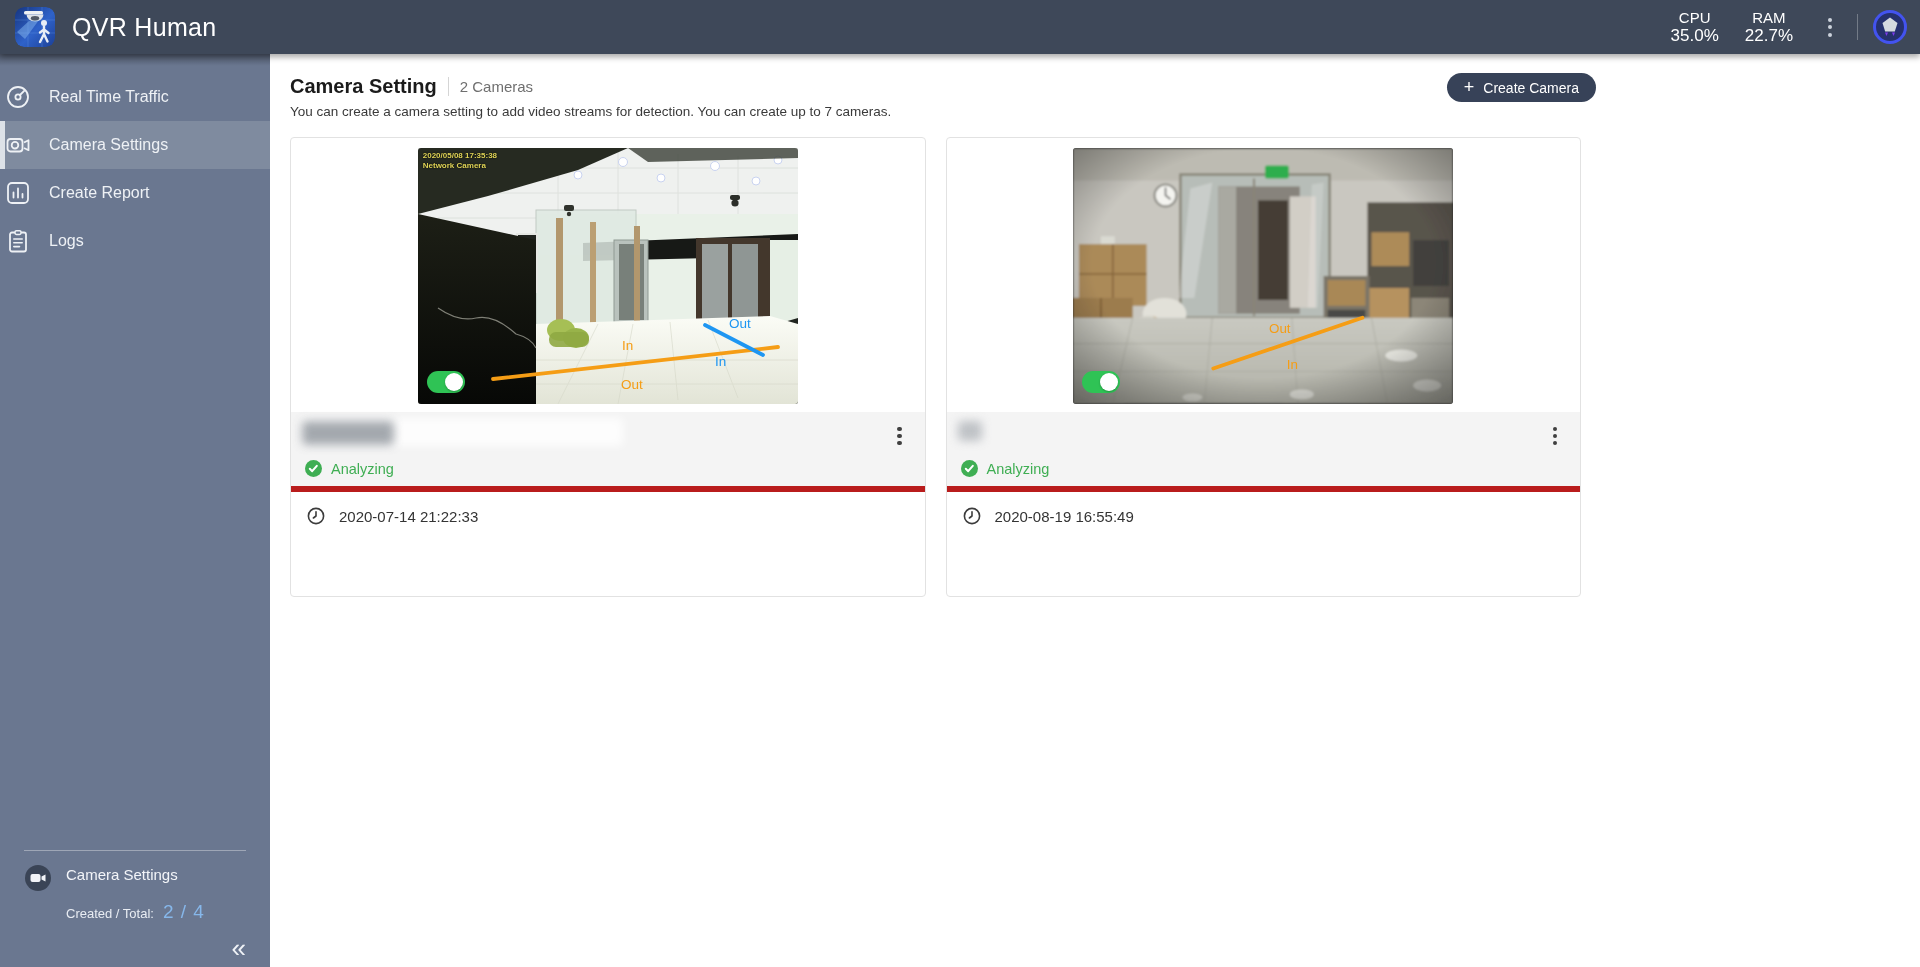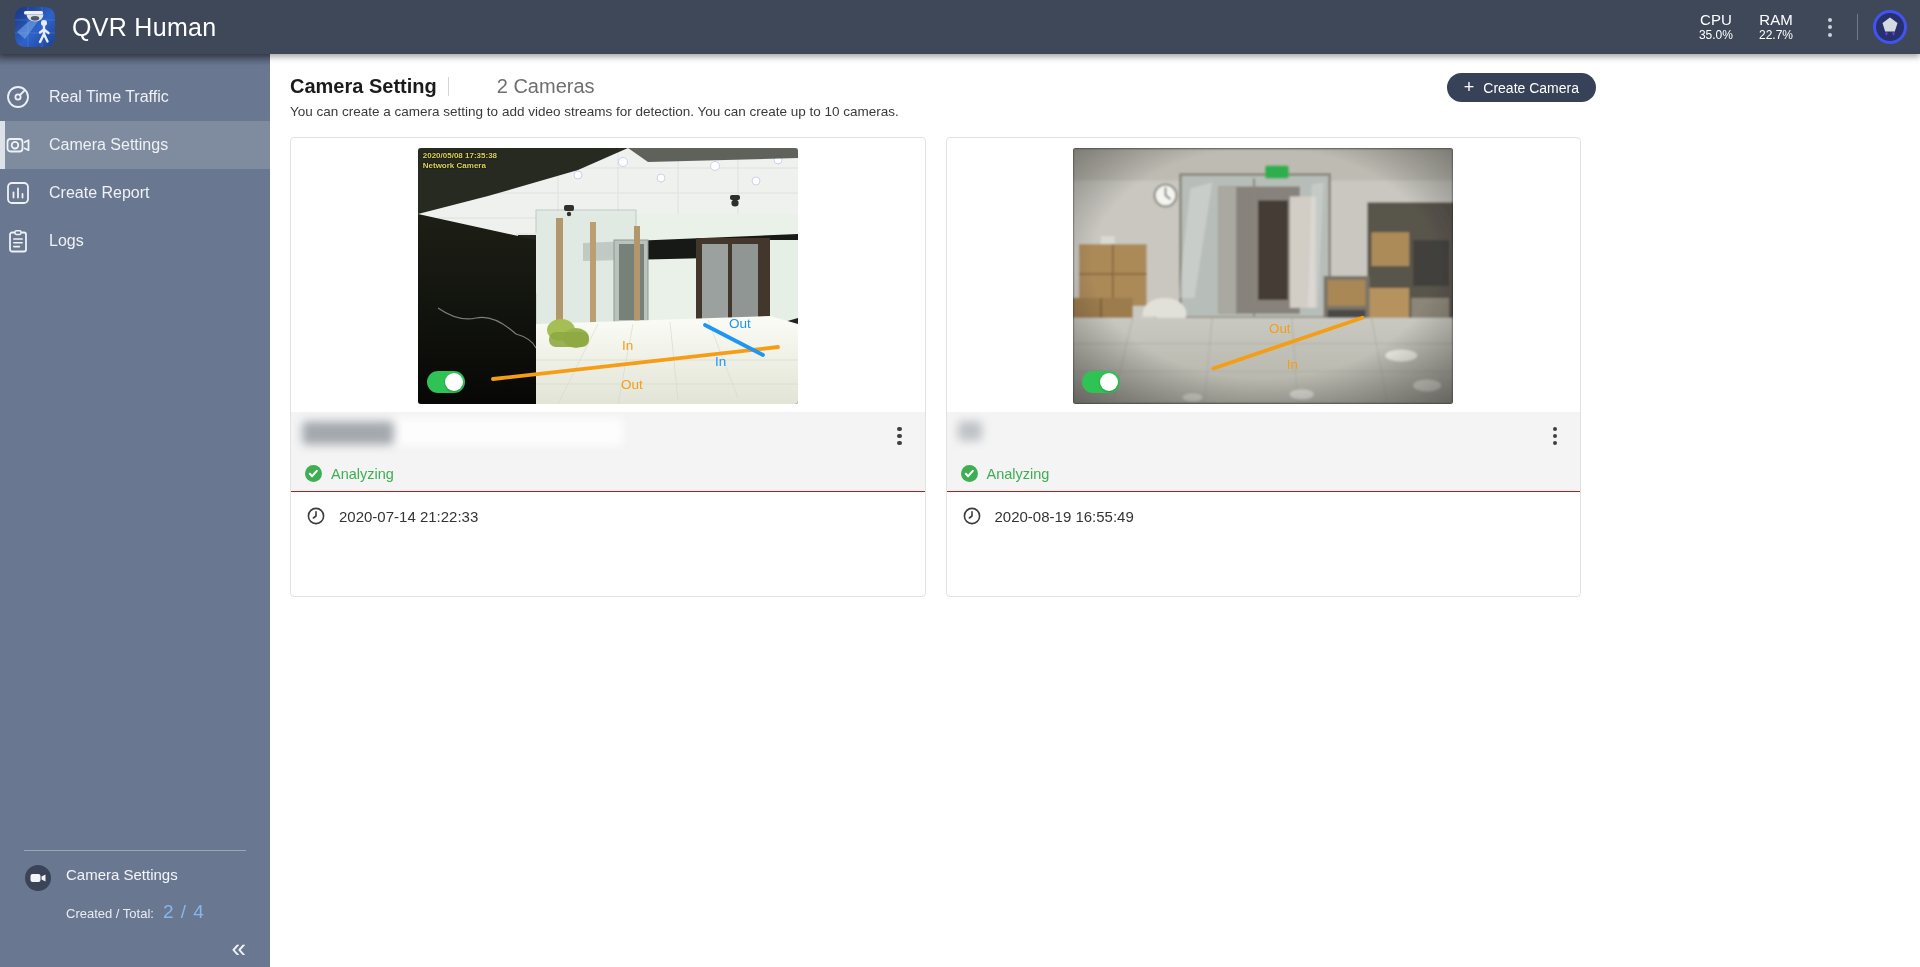--- a/index.html
+++ b/index.html
@@ -8,21 +8,21 @@
 
   
   .topbar { position:absolute; top:0; left:0; width:1920px; height:54px;
             background:var(--topbar-bg,#3e4859); display:flex; align-items:center;
             z-index:30; box-shadow:0 3px 6px rgba(0,0,0,.35); }
   .logo { width:40px; height:40px; margin-left:15px; border-radius:9px; overflow:hidden; flex:0 0 auto; }
   .app-title { color:#fff; font-size:25px; font-weight:400; margin-left:17px; letter-spacing:.3px; }
   .tb-spacer { flex:1; }
   .stat { text-align:center; color:#fff; margin-right:26px; line-height:1.15; }
   .stat .lbl { font-size:15px; }
-  .stat .val { font-size:12px; }
+  .stat .val { font-size:17px; }
   .kebab-top { width:22px; height:30px; display:flex; flex-direction:column; align-items:center;
                justify-content:center; gap:3.5px; margin-right:16px; cursor:pointer; background:none; border:none; }
   .kebab-top i { width:4px; height:4px; border-radius:50%; background:#ccd2dc; }
   .vsep { width:1px; height:26px; background:rgba(255,255,255,.28); margin-right:15px; }
   .avatar { width:34px; height:34px; margin-right:13px; border-radius:50%; cursor:pointer; flex:0 0 auto; }
 
   
   .sidebar { position:absolute; top:54px; left:0; bottom:0; width:270px;
              background:var(--sidebar-bg,#6a7790); z-index:20; }
   .sidebar::before { content:""; position:absolute; top:0; left:0; right:0; height:12px;
@@ -42,21 +42,21 @@
   .sf-val { font-size:19px; color:var(--count-blue,#86b7ea); letter-spacing:1px; }
   .sf-collapse { text-align:right; padding:12px 24px 6px 0; font-size:26px; line-height:26px;
                  color:#f0f3f7; cursor:pointer; user-select:none; }
 
   
   .main { position:absolute; top:54px; left:270px; right:0; bottom:0; background:#fff; overflow:hidden; }
   .page-head { padding:21px 0 0 20px; }
   .ph-row { display:flex; align-items:center; }
   .ph-row h1 { font-size:20px; font-weight:bold; color:#1b1b1b;text-align:right; }
   .ph-sep { width:1px; height:19px; background:#d5d5d5; margin:0 11px; }
-  .ph-count { font-size:20px; color:#6f6f6f;margin-left:37px; }
+  .ph-count { font-size:15px; color:#6f6f6f; }
   .ph-desc { font-size:13.5px; color:#3a3a3a; margin-top:6px; }
   .create-btn { position:absolute; top:19px; right:25px; height:29px; border:none; cursor:pointer;
                 border-radius:15px; background:var(--button-bg,#374258); color:#fff;
                 display:flex; align-items:center; gap:9px; padding:0 17px; font-size:14px;
                 font-family:inherit; }
   .create-btn .plus { font-size:18px; font-weight:400; line-height:1; margin-top:-1px; }
 
   
   .cards { display:flex; gap:20px; padding:18px 40px 0 20px; }
   .card { flex:1; height:460px; background:#fff; border:1px solid #e2e2e2; border-radius:4px;
@@ -65,21 +65,21 @@
   .thumb { position:relative; margin-top:10px; width:380px; height:256px;
            border-radius:3px; overflow:hidden; cursor:pointer; background:#222; }
   .thumb svg { display:block; width:100%; height:100%; }
   .osd { position:absolute; top:3px; left:5px; font-size:8px; font-weight:bold; line-height:10px;
          color:#ded255; text-shadow:0 0 2px rgba(0,0,0,.9); }
   .toggle { position:absolute; left:9px; bottom:11px; width:38px; height:22px; border-radius:11px;
             background:var(--toggle-on,#2fc355); cursor:pointer; }
   .toggle .knob { position:absolute; top:2px; right:2px; width:18px; height:18px; border-radius:50%;
                   background:#fff; box-shadow:0 1px 2px rgba(0,0,0,.25); }
 
-  .card-mid { position:relative; height:80px; background:#f4f4f4; border-bottom:1px solid #b91c1c; }
+  .card-mid { position:relative; height:80px; background:#f4f4f4; border-bottom:6px solid #b91c1c; }
   .blob-ext { position:absolute; left:10px; top:6px; width:322px; height:28px;
               background:rgba(255,255,255,.8); filter:blur(4px); border-radius:4px; }
   .blob-main { position:absolute; left:11px; top:9px; width:92px; height:24px;
                background:#8e949b; filter:blur(5px); border-radius:4px; opacity:.8; }
   .blob-main.short { width:24px; height:20px; background:#b2b6bb; }
   .kebab { position:absolute; top:9px; right:10px; width:30px; height:30px; border:none;
            background:none; cursor:pointer; display:flex; align-items:center; justify-content:center; }
   .kebab i { display:block; width:4.2px; height:4.2px; border-radius:50%; background:#3f3f3f; margin:2.6px 0; }
   .status { position:absolute; left:14px; bottom:9px; display:flex; align-items:center; gap:9px;
             color:var(--accent-green,#3fae53); font-size:14.5px; }
@@ -194,21 +194,21 @@
     </div>
   </aside>
 
   <main class="main">
     <div class="page-head">
       <div class="ph-row">
         <h1>Camera Setting</h1>
         <span class="ph-sep"></span>
         <span class="ph-count">2 Cameras</span>
       </div>
-      <p class="ph-desc">You can create a camera setting to add video streams for detection. You can create up to 10 cameras.</p>
+      <p class="ph-desc">You can create a camera setting to add video streams for detection. You can create up to 7 cameras.</p>
     </div>
     <button class="create-btn">
       <span class="plus">+</span>
       <span>Create Camera</span>
     </button>
 
     <div class="cards">
 
       <div class="card">
         <div class="thumb-area">

